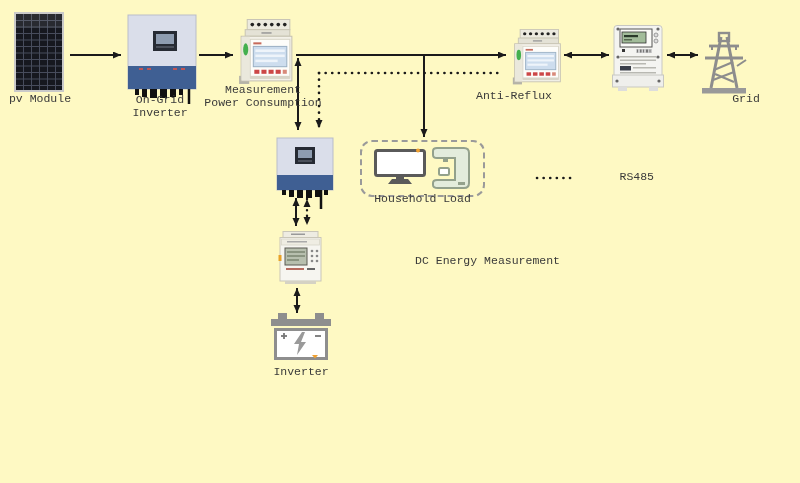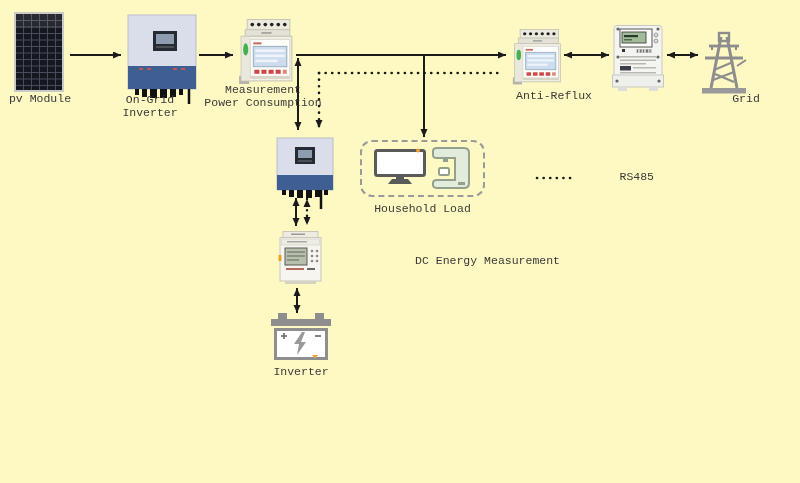--- a/index.html
+++ b/index.html
@@ -88,21 +88,21 @@
         <rect x="8" y="75" width="4" height="6"></rect>
           <rect x="15" y="75" width="5" height="8"></rect>
         <rect x="23" y="75" width="7" height="9"></rect>
           <rect x="33" y="75" width="7" height="9"></rect>
         <rect x="43" y="75" width="6" height="8"></rect>
           <rect x="52" y="75" width="4" height="6"></rect>
       </g>
       <line x1="62" y1="75" x2="62" y2="90" stroke="#111111" stroke-width="2.5"></line>
     </svg>
   </div>
-  <div class="lbl" style="left:98px;top:94px;width:104px;">On-Grid Inverter</div>
+  <div class="lbl" style="left:108px;top:94px;width:104px;">On-Grid Inverter</div>
 
   <div class="abs" style="left:237px;top:19px;">
     <svg width="59" height="68" viewBox="0 0 58 67">
       <rect x="2" y="56" width="10" height="8" fill="#b5b3a8"></rect>
       <rect x="10" y="0.5" width="42" height="10" fill="#eceadf" stroke="#c8c5b5"></rect>
       <g fill="#222222">
         <circle cx="15" cy="5.5" r="1.8"></circle>
           <circle cx="21.4" cy="5.5" r="1.8"></circle>
           <circle cx="27.8" cy="5.5" r="1.8"></circle>
         <circle cx="34.2" cy="5.5" r="1.8"></circle>
@@ -166,21 +166,21 @@
     </svg>
   </div>
   <div class="abs" style="left:431px;top:146px;">
     <svg width="40" height="44" viewBox="0 0 40 44">
       <path d="M6,2 H33 Q38,2 38,7 V37 Q38,42 33,42 H7 Q2,42 2,39 V37 Q2,34 6,34 H24 V12 H6 Q2,12 2,9 V5 Q2,2 6,2 Z" fill="#e3ecdc" stroke="#93a18c" stroke-width="2"></path>
       <rect x="12" y="12" width="5" height="4" fill="#93a18c"></rect>
       <rect x="8" y="22" width="10" height="7" rx="1.5" fill="#ffffff" stroke="#93a18c" stroke-width="2"></rect>
       <rect x="27" y="36" width="7" height="3" fill="#93a18c"></rect>
     </svg>
   </div>
-  <div class="lbl" style="left:359px;top:203px;width:127px;">Household Load</div>
+  <div class="lbl" style="left:359px;top:193px;width:127px;">Household Load</div>
 
   <div class="abs" style="left:511px;top:29px;">
     <svg width="53" height="58" viewBox="0 0 58 67" preserveAspectRatio="none">
       <rect x="2" y="56" width="10" height="8" fill="#b5b3a8"></rect>
       <rect x="10" y="0.5" width="42" height="10" fill="#eceadf" stroke="#c8c5b5"></rect>
       <g fill="#222222">
         <circle cx="15" cy="5.5" r="1.8"></circle>
           <circle cx="21.4" cy="5.5" r="1.8"></circle>
           <circle cx="27.8" cy="5.5" r="1.8"></circle>
         <circle cx="34.2" cy="5.5" r="1.8"></circle>
@@ -203,21 +203,21 @@
       <g fill="#cc4747">
         <rect x="17" y="50" width="5" height="4"></rect>
           <rect x="24" y="50" width="5" height="4"></rect>
         <rect x="31" y="50" width="5" height="4"></rect>
           <rect x="38" y="50" width="5" height="4"></rect>
       </g>
       <rect x="45" y="50" width="4" height="4" fill="#d88a7a"></rect>
       <rect x="13" y="56" width="39" height="3" fill="#d8d5c8"></rect>
     </svg>
   </div>
-  <div class="lbl" style="left:492px;top:90px;width:100px;text-align:right;">Anti-Reflux</div>
+  <div class="lbl" style="left:464px;top:90px;width:100px;">Anti-Reflux</div>
 
   <div class="abs" style="left:612px;top:25px;">
     <svg width="52" height="68" viewBox="0 0 52 68">
       <rect x="2" y="0.5" width="48" height="61" rx="3" fill="#f4f4f1" stroke="#c8c8c2"></rect>
       <rect x="0.5" y="50" width="51" height="12" fill="#efefec" stroke="#c8c8c2"></rect>
       <g fill="#666666">
         <circle cx="6" cy="4" r="1.6"></circle>
           <circle cx="46" cy="4" r="1.6"></circle>
         <circle cx="6" cy="32" r="1.6"></circle>
           <circle cx="46" cy="32" r="1.6"></circle>

